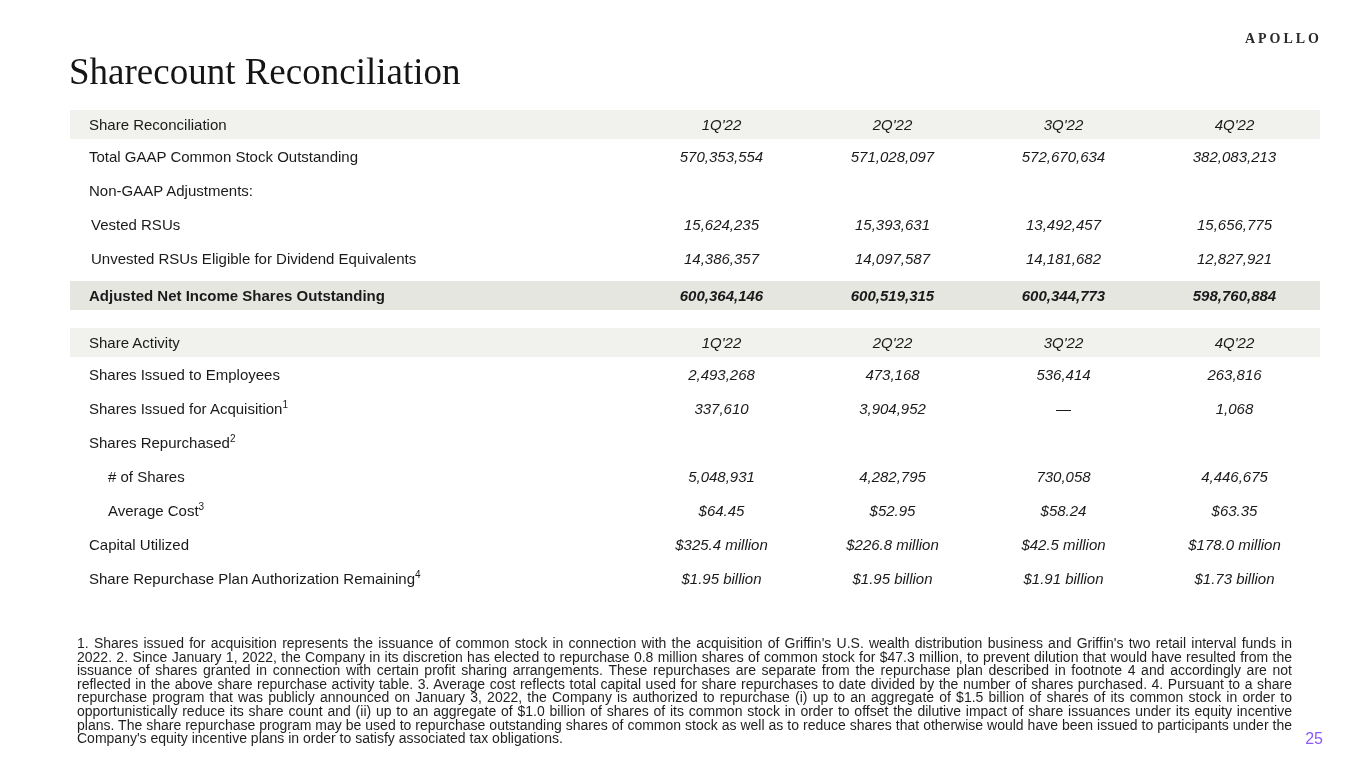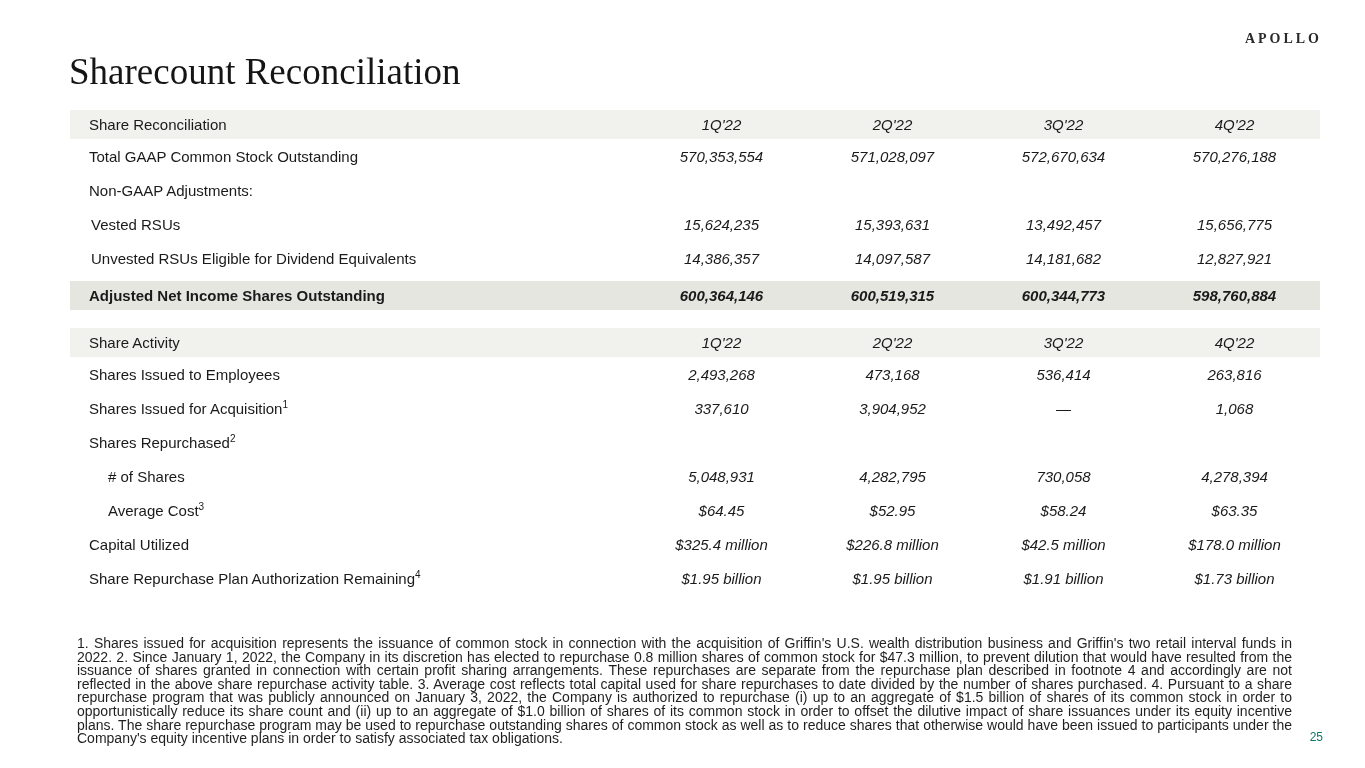--- a/index.html
+++ b/index.html
@@ -80,22 +80,22 @@
     margin: 0;
     font-size: 14px;
     line-height: 13.6px;
     text-align: justify;
     color: #1f1f1f;
   }
   .page-number {
     position: absolute;
     top: 730px;
     right: 42px;
-    font-size: 12px;
-    color: #0f766e;
+    font-size: 16px;
+    color: #8b5cf6;
   }
 </style>
 </head>
 <body>
 
 <div class="slide">
   <div class="logo">APOLLO</div>
   <h1 class="title">Sharecount Reconciliation</h1>
 
   <div class="table table-reconciliation">
@@ -104,21 +104,21 @@
         <div class="tcell">1Q'22</div>
         <div class="tcell">2Q'22</div>
         <div class="tcell">3Q'22</div>
         <div class="tcell">4Q'22</div>
       </div>
       <div class="trow">
         <div class="tlabel indent-0">Total GAAP Common Stock Outstanding</div>
         <div class="tcell">570,353,554</div>
         <div class="tcell">571,028,097</div>
         <div class="tcell">572,670,634</div>
-        <div class="tcell">570,276,188</div>
+        <div class="tcell">382,083,213</div>
       </div>
       <div class="trow">
         <div class="tlabel indent-0">Non-GAAP Adjustments:</div>
         <div class="tcell"></div>
         <div class="tcell"></div>
         <div class="tcell"></div>
         <div class="tcell"></div>
       </div>
       <div class="trow">
         <div class="tlabel indent-1">Vested RSUs</div>
@@ -170,21 +170,21 @@
         <div class="tcell"></div>
         <div class="tcell"></div>
         <div class="tcell"></div>
         <div class="tcell"></div>
       </div>
       <div class="trow">
         <div class="tlabel indent-2"># of Shares</div>
         <div class="tcell">5,048,931</div>
         <div class="tcell">4,282,795</div>
         <div class="tcell">730,058</div>
-        <div class="tcell">4,278,394</div>
+        <div class="tcell">4,446,675</div>
       </div>
       <div class="trow">
         <div class="tlabel indent-2">Average Cost<sup>3</sup></div>
         <div class="tcell">$64.45</div>
         <div class="tcell">$52.95</div>
         <div class="tcell">$58.24</div>
         <div class="tcell">$63.35</div>
       </div>
       <div class="trow">
         <div class="tlabel indent-0">Capital Utilized</div>

